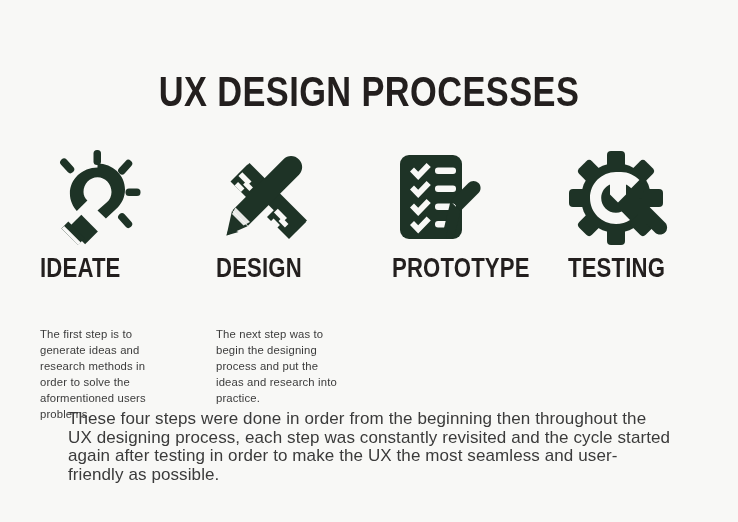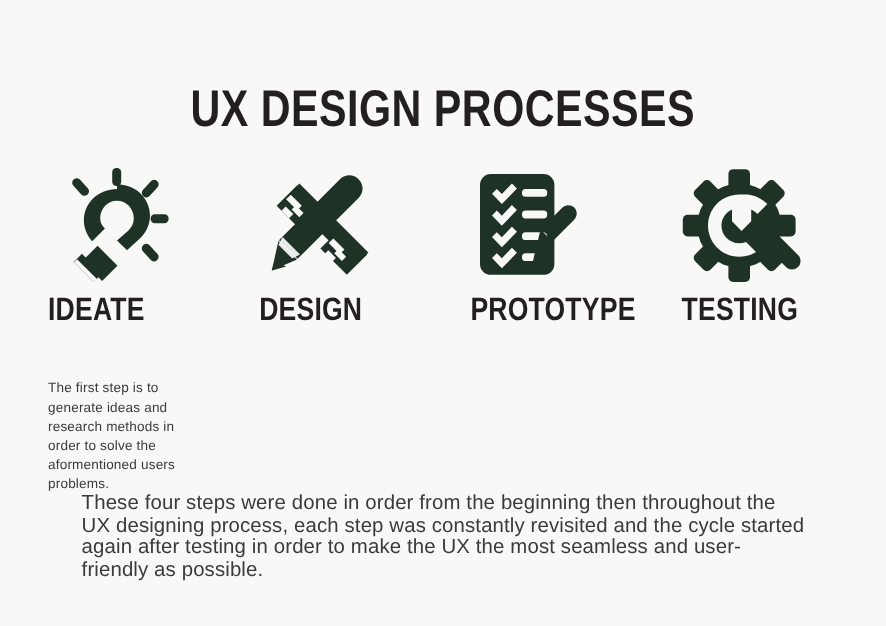--- a/index.html
+++ b/index.html
@@ -32,21 +32,21 @@
     letter-spacing: 0.5px;
     color: #231f1e;
     transform: scaleX(0.80);
     transform-origin: center top;
     line-height: 1;
     white-space: nowrap;
   }
   
   .columns {
     position: absolute;
-    top: 140px;
+    top: 150px;
     left: 40px;
     width: 668px;
     display: flex;
     flex-direction: row;
     align-items: flex-start;
   }
   .step-col {
     width: 140px;
     margin-right: 36px;
   }
@@ -150,20 +150,21 @@
 
             <path d="M16.0 60.8L31.5 76.3 10.5 85.5z"></path>
 
             <path d="M19.5 57.5l14.5 14.5-6.5 3.5L16.0 64.0z" fill="#f8f8f6" opacity="0.92"></path>
 
             <path d="M13.0 78.0l9.5 4.0-12.0 3.5z" fill="#1e3326"></path>
           </g>
         </svg>
       </div>
       <div class="step-heading">DESIGN</div>
+      <div class="step-body">The next step was to begin the designing process and put the ideas and research into practice.</div>
     </div>
 
     <div class="step-col">
       <div class="icon-wrap">
         <svg width="104" height="96" viewBox="0 0 104 96" aria-hidden="true">
           <g fill="#1e3326">
 
             <rect x="8" y="5" width="62" height="84" rx="9"></rect>
 
             <path d="M18.0 21.5l4.0-4.0 4.2 4.2 8.4-8.8 4.2 4.2-12.6 13.0z" fill="#f8f8f6"></path>

